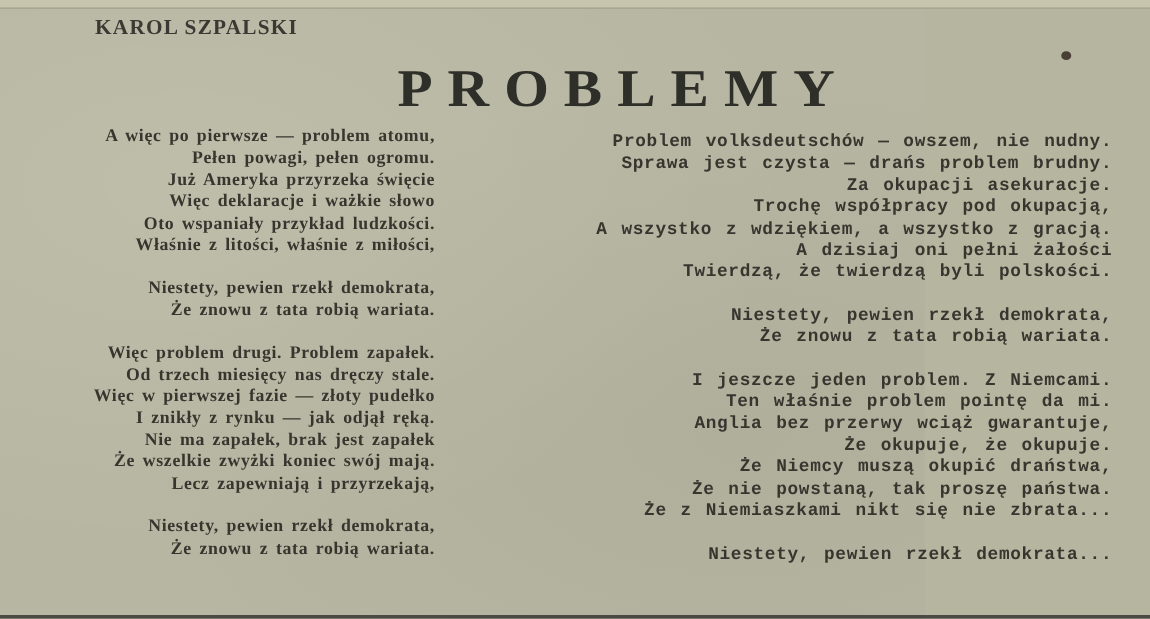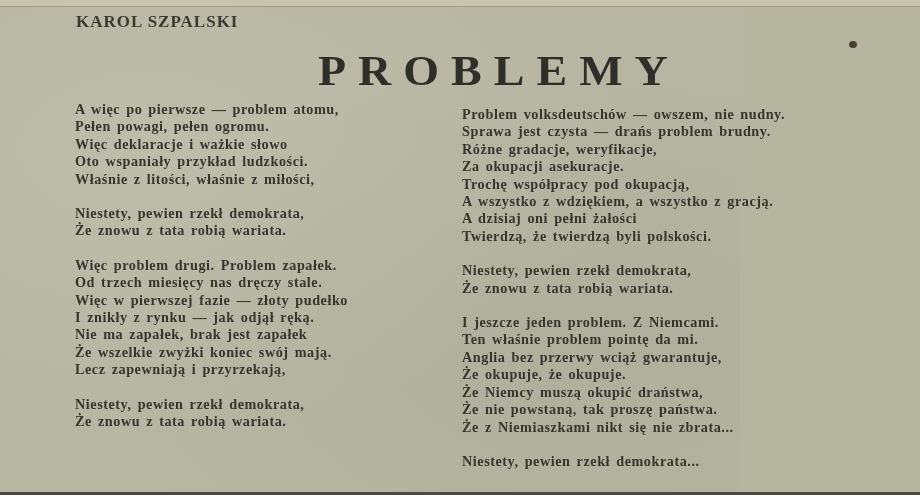--- a/index.html
+++ b/index.html
@@ -43,38 +43,39 @@
     border-radius: 50%; background: #4a3f34;
   }
   .col {
     position: absolute;
     font-family: "Liberation Serif", "DejaVu Serif", serif;
     font-weight: bold; font-size: 14.2px; line-height: 17.4px;
     color: #36362f;
     letter-spacing: 0.55px; word-spacing: 2px;
   }
   .col.left { left: 75px; top: 101px; }
-  .col.right { left: 462px; top: 106px; }
+  .col.right { left: 477px; top: 106px; font-family: Liberation Mono, monospace; }
   .stanza { margin: 0 0 17px 0; }
-  .line { display: block; white-space: nowrap; }
+  .line { display: block; white-space: nowrap; text-align: right; }
 </style>
 </head>
 <body>
 
 <div class="page">
   <div class="top-strip"></div>
 
   <div class="author">KAROL SZPALSKI</div>
   <div class="title">PROBLEMY</div>
   <div class="spot"></div>
 
   <div class="col left">
     <div class="stanza">
       <span class="line">A więc po pierwsze — problem atomu,</span>
       <span class="line">Pełen powagi, pełen ogromu.</span>
+      <span class="line">Już Ameryka przyrzeka święcie</span>
       <span class="line">Więc deklaracje i ważkie słowo</span>
       <span class="line">Oto wspaniały przykład ludzkości.</span>
       <span class="line">Właśnie z litości, właśnie z miłości,</span>
     </div>
     <div class="stanza">
       <span class="line">Niestety, pewien rzekł demokrata,</span>
       <span class="line">Że znowu z tata robią wariata.</span>
     </div>
     <div class="stanza">
       <span class="line">Więc problem drugi. Problem zapałek.</span>
@@ -88,21 +89,20 @@
     <div class="stanza">
       <span class="line">Niestety, pewien rzekł demokrata,</span>
       <span class="line">Że znowu z tata robią wariata.</span>
     </div>
   </div>
 
   <div class="col right">
     <div class="stanza">
       <span class="line">Problem volksdeutschów — owszem, nie nudny.</span>
       <span class="line">Sprawa jest czysta — drańs problem brudny.</span>
-      <span class="line">Różne gradacje, weryfikacje,</span>
       <span class="line">Za okupacji asekuracje.</span>
       <span class="line">Trochę współpracy pod okupacją,</span>
       <span class="line">A wszystko z wdziękiem, a wszystko z gracją.</span>
       <span class="line">A dzisiaj oni pełni żałości</span>
       <span class="line">Twierdzą, że twierdzą byli polskości.</span>
     </div>
     <div class="stanza">
       <span class="line">Niestety, pewien rzekł demokrata,</span>
       <span class="line">Że znowu z tata robią wariata.</span>
     </div>

